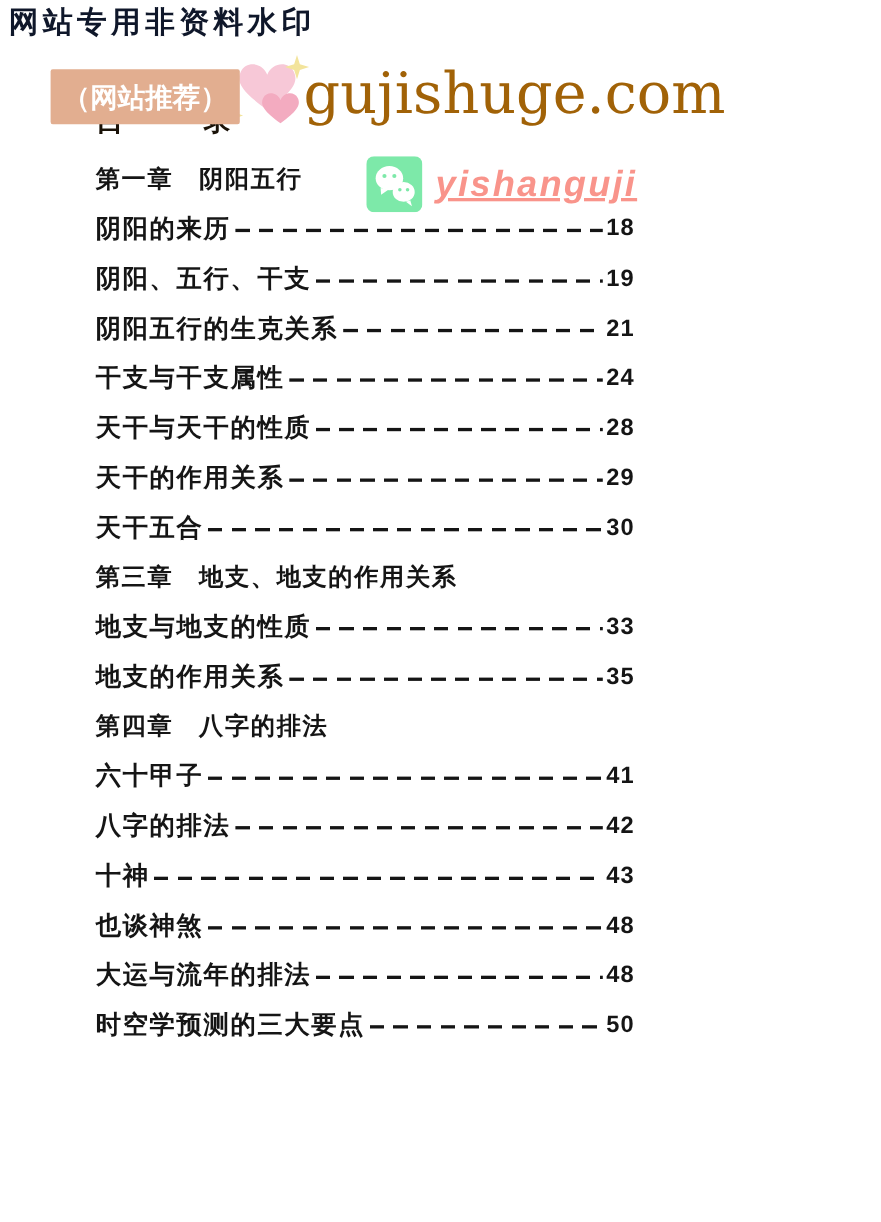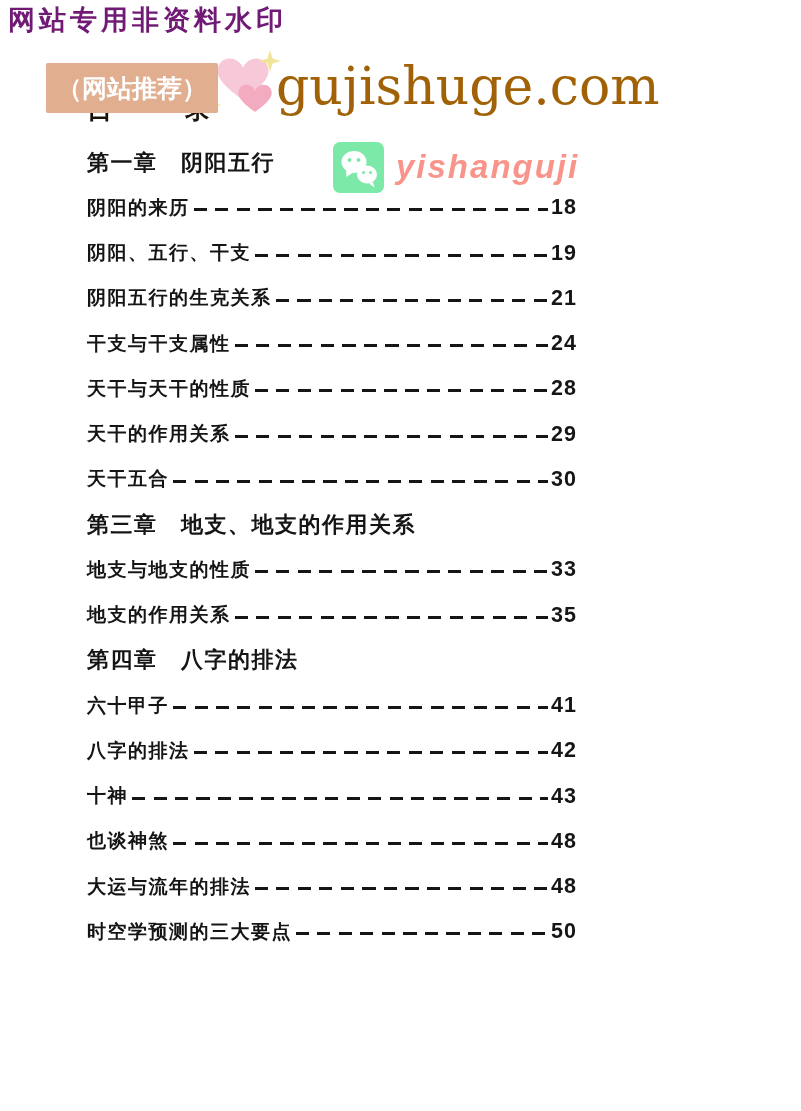--- a/index.html
+++ b/index.html
@@ -9,21 +9,21 @@
     background:#ffffff;
     overflow:hidden;
     font-family:"Liberation Sans","DejaVu Sans",sans-serif;
     font-weight:bold;
     color:#151515;
   }
   
   .wm-top{
     position:absolute;left:8px;top:2px;
     font-size:27px;letter-spacing:4px;
-    color:#701a75;
+    color:#0f172a;
     white-space:nowrap;
   }
   
   .badge{
     position:absolute;left:46px;top:63px;
     width:172px;height:50px;
     background:#e2ae90;
     border-radius:2px;
     display:flex;align-items:center;justify-content:center;
     z-index:3;
@@ -50,32 +50,32 @@
     font-size:52px;color:#a16207;
     white-space:nowrap;z-index:2;
   }
   
   .wechat-icon{
     position:absolute;left:333px;top:142px;width:51px;height:51px;
   }
   .wechat-handle{
     position:absolute;left:396px;top:148px;
     font-size:33px;font-style:italic;letter-spacing:2px;
-    color:#f9948b;white-space:nowrap;
+    color:#f9948b;white-space:nowrap;text-decoration:underline;
   }
   
   .toc{
     position:absolute;left:87px;top:140px;width:490px;
   }
   .toc-row{
     height:45.25px;
     display:flex;align-items:center;
   }
   .toc-row .label{
-    font-size:19px;letter-spacing:1.5px;white-space:nowrap;
+    font-size:23px;letter-spacing:1.5px;white-space:nowrap;
   }
   .toc-row .leader{
     flex:1 1 auto;
     height:3.2px;margin:4px 3px 0 4px;
     background:repeating-linear-gradient(90deg,#151515 0 13px,transparent 13px 21.5px);
   }
   .toc-row .pagenum{
     font-size:21.5px;letter-spacing:1px;white-space:nowrap;
   }
   .toc-row.row-chapter .label{font-size:22px;}

